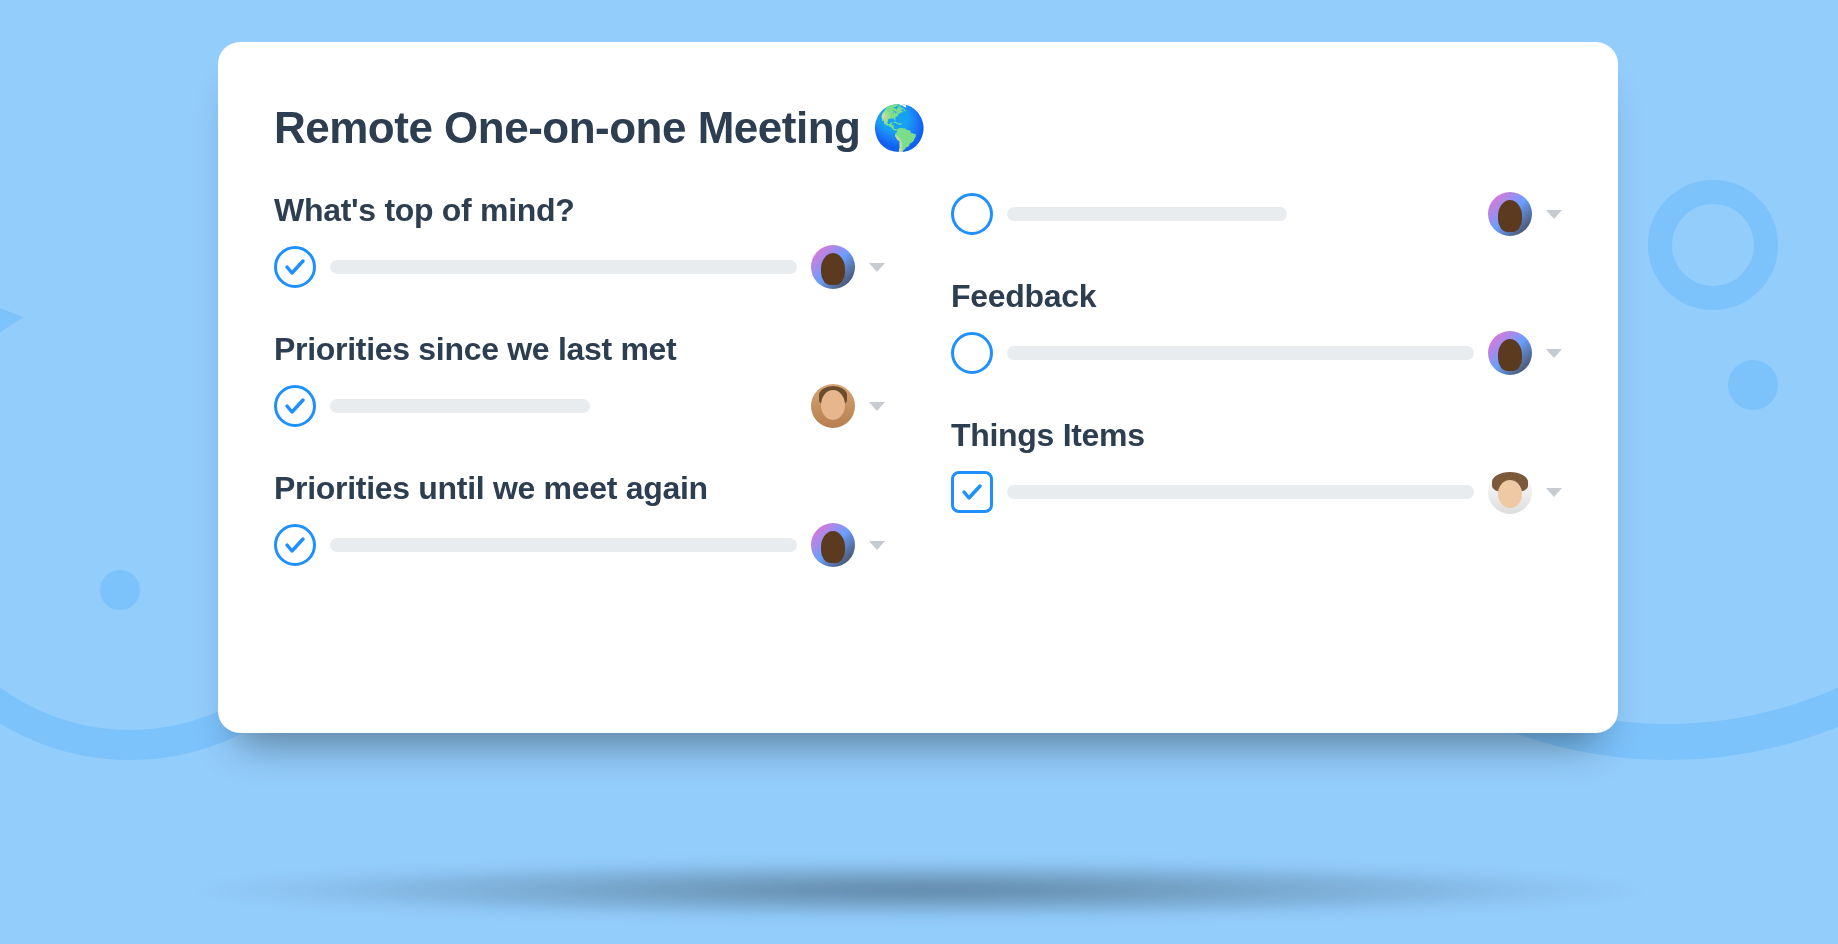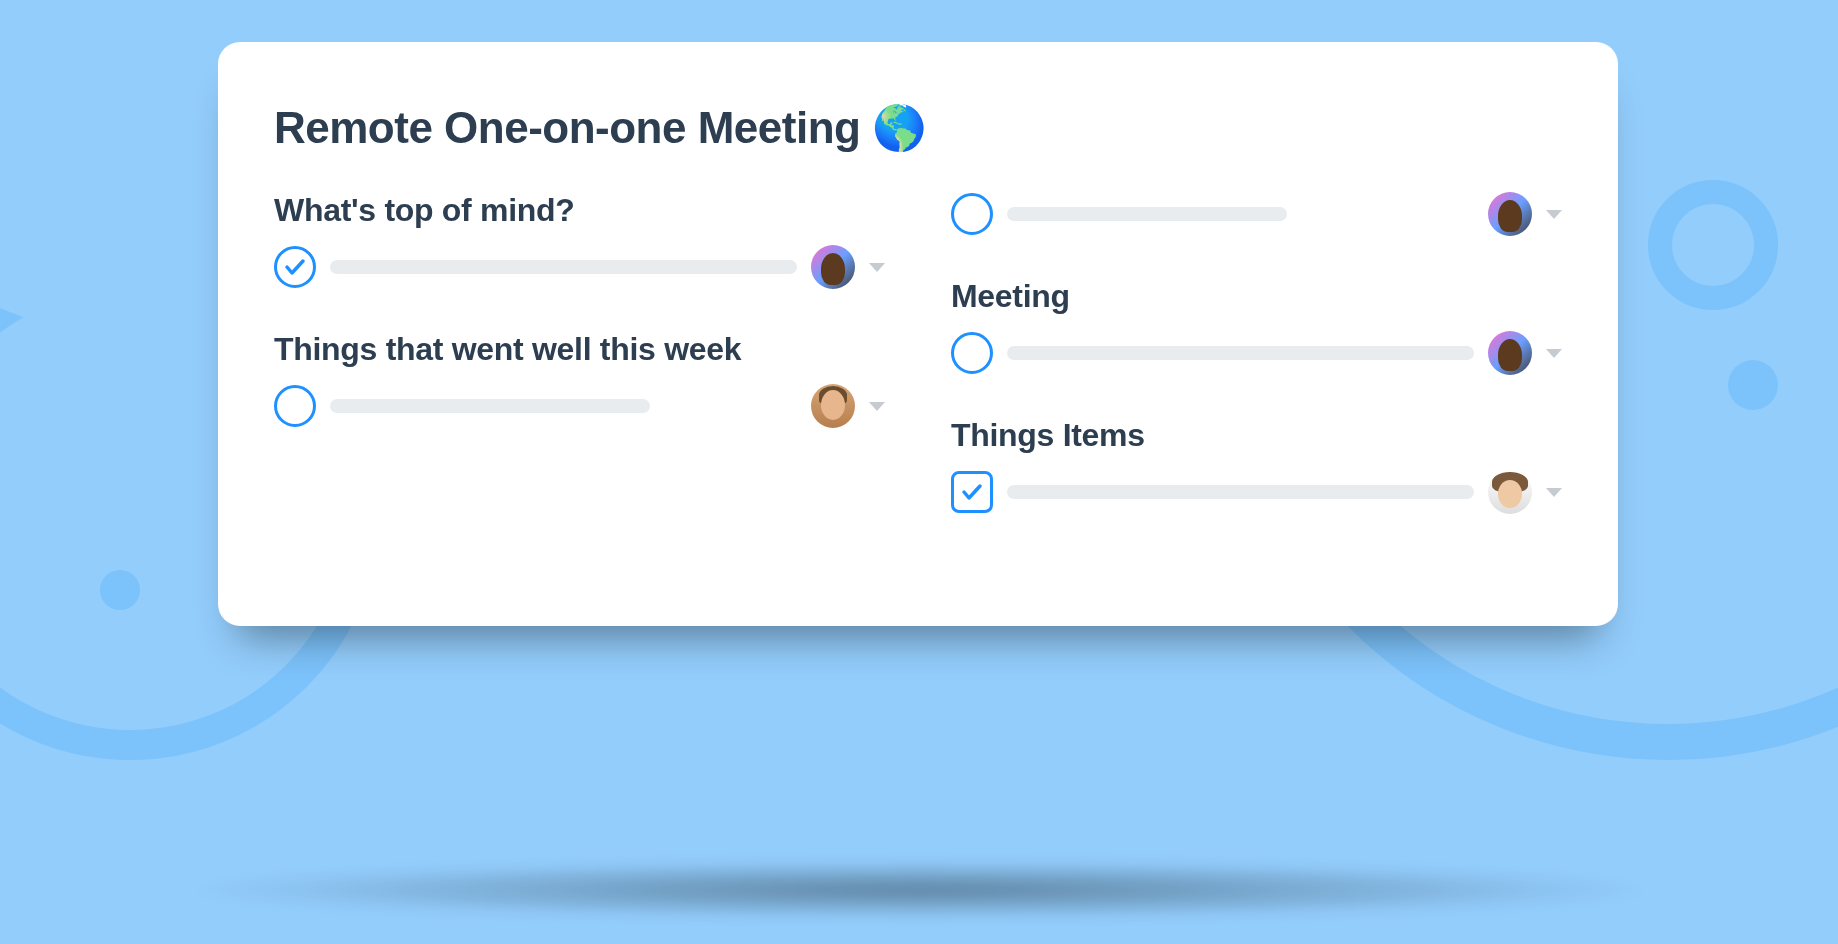--- a/index.html
+++ b/index.html
@@ -56,21 +56,21 @@
       background: #7cc2fb;
       border-radius: 50%;
       right: 60px;
       top: 360px;
     }
     .card {
       position: absolute;
       left: 218px;
       top: 42px;
       width: 1400px;
-      height: 584px;
+      height: 691px;
       background: #fff;
       border-radius: 22px;
       padding: 60px 56px 40px 56px;
       box-shadow: 0 30px 40px -20px rgba(0,0,0,0.4);
     }
     .card-shadow {
       position: absolute;
       left: 180px;
       top: 860px;
       width: 1480px;
@@ -181,42 +181,59 @@
               <svg viewBox="0 0 24 24" fill="none" stroke="#1e90ff" stroke-width="3.5" stroke-linecap="round" stroke-linejoin="round">
                 <polyline points="4 12 9 18 20 6"></polyline>
               </svg>
             </div>
             <div class="bar"></div>
             <div class="avatar a1"></div>
             <div class="caret"></div>
           </div>
         </div>
         <div class="section">
-          <div class="section-title">Things that went well this week</div>
-          <div class="item-row">
-            <div class="checker"></div>
-            <div class="bar medium"></div>
+          <div class="section-title">Priorities since we last met</div>
+          <div class="item-row">
+            <div class="checker checked">
+              <svg viewBox="0 0 24 24" fill="none" stroke="#1e90ff" stroke-width="3.5" stroke-linecap="round" stroke-linejoin="round">
+                <polyline points="4 12 9 18 20 6"></polyline>
+              </svg>
+            </div>
+            <div class="bar narrow"></div>
             <div style="flex: 1 1 0%;"></div>
             <div class="avatar a2"></div>
+            <div class="caret"></div>
+          </div>
+        </div>
+        <div class="section">
+          <div class="section-title">Priorities until we meet again</div>
+          <div class="item-row">
+            <div class="checker checked">
+              <svg viewBox="0 0 24 24" fill="none" stroke="#1e90ff" stroke-width="3.5" stroke-linecap="round" stroke-linejoin="round">
+                <polyline points="4 12 9 18 20 6"></polyline>
+              </svg>
+            </div>
+            <div class="bar"></div>
+            <div class="avatar a1"></div>
             <div class="caret"></div>
           </div>
         </div>
       </div>
     <div class="col-right" id="col-right">
         <div class="section">
           <div class="item-row">
             <div class="checker"></div>
             <div class="bar short"></div>
             <div style="flex: 1 1 0%;"></div>
             <div class="avatar a1"></div>
             <div class="caret"></div>
           </div>
         </div>
         <div class="section">
-          <div class="section-title">Meeting</div>
+          <div class="section-title">Feedback</div>
           <div class="item-row">
             <div class="checker"></div>
             <div class="bar"></div>
             <div class="avatar a1"></div>
             <div class="caret"></div>
           </div>
         </div>
         <div class="section">
           <div class="section-title">Things Items</div>
           <div class="item-row">

